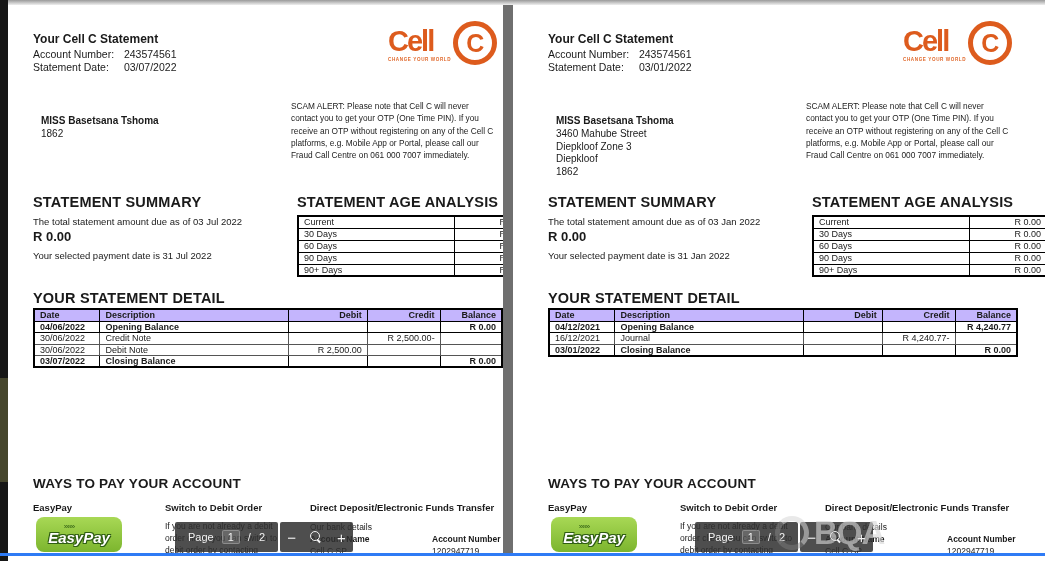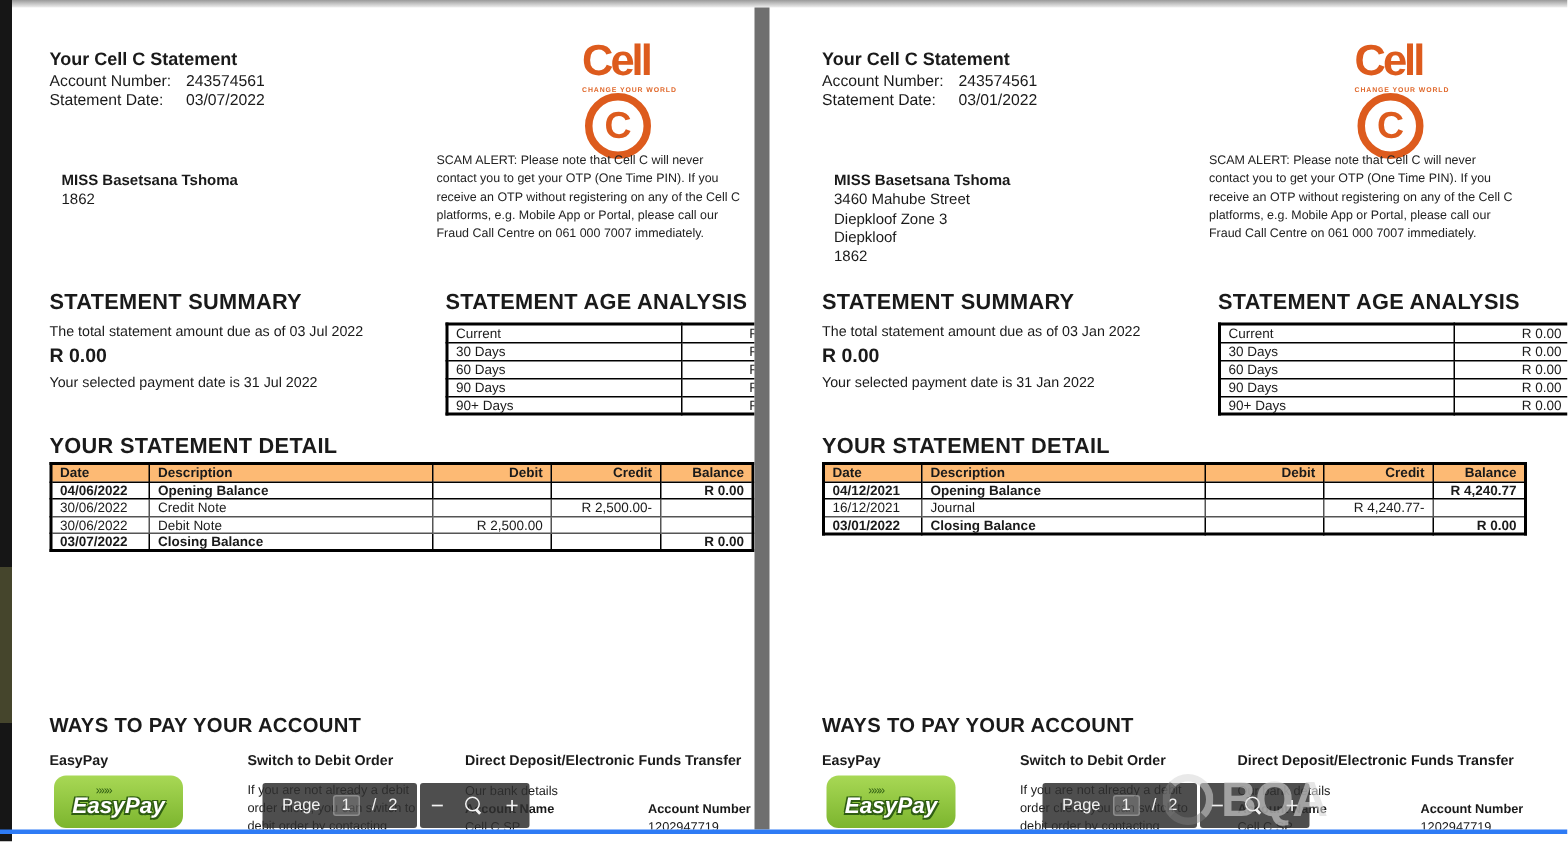--- a/index.html
+++ b/index.html
@@ -21,21 +21,21 @@
   .page--left  { left:8px;   width:495px; --pad:25px; }
   .page--right { left:513px; width:532px; --pad:35px; }
   .abs { position:absolute; }
 
   .doc-title { left:var(--pad); top:27px; font-size:12px; font-weight:bold; }
   .hdr-row { left:var(--pad); font-size:10.5px; white-space:nowrap; }
   .hdr-row .lbl { display:inline-block; width:88px; }
   .hdr-row--acct { top:43px; } .hdr-row--date { top:56px; }
 
   
-  .logo { left:calc(var(--pad) + 355px); top:16px; width:110px; display:flex; align-items:flex-start;flex-direction:column; }
+  .logo { left:calc(var(--pad) + 355px); top:16px; width:110px; display:flex; align-items:flex-start; }
   .logo .word-wrap { margin-top:7px; }
   .logo .word { font-size:29px; font-weight:bold; color:#dd5b1d; letter-spacing:-2px; line-height:26px; }
   .logo .tagline { font-size:4.6px; font-weight:bold; color:#e0682b; letter-spacing:0.6px; margin-top:3px; white-space:nowrap; }
   .logo .ring { width:44px; height:44px; border:5px solid #dd5b1d; border-radius:50%;
     display:flex; align-items:center; justify-content:center; margin-left:2px; background:#fff; }
   .logo .ring .c { font-size:25px; font-weight:bold; color:#dd5b1d; line-height:1; }
 
   .scam { left:calc(var(--pad) + 258px); top:95px; width:206px; font-size:8.3px;
     line-height:12.3px; text-align:left; color:#222; }
 
@@ -49,21 +49,21 @@
   .sum-pay { left:var(--pad); top:245px; font-size:9.5px; }
 
   .t-age { left:calc(var(--pad) + 264px); top:189px; }
   table.age { left:calc(var(--pad) + 264px); top:210px; width:236px; border-collapse:collapse;
     font-size:9px; border:2px solid #000; }
   table.age td { border:1px solid #000; height:12px; padding:0 5px; }
   table.age td.v { text-align:right; width:78px; }
 
   .t-detail { left:var(--pad); top:285px; }
   table.detail { left:var(--pad); top:303px; width:470px; border-collapse:collapse; font-size:9px; border:2px solid #000; }
-  table.detail th { background:#fdba74; border:1px solid #000; height:12px; padding:0 5px; text-align:left; font-size:9px; }
+  table.detail th { background:#c4b5fd; border:1px solid #000; height:12px; padding:0 5px; text-align:left; font-size:9px; }
   table.detail td { border:1px solid #555; height:11.5px; padding:0 5px; }
   table.detail th.num, table.detail td.num { text-align:right; }
   table.detail tr.bold td { font-weight:bold; border-color:#000; }
   table.detail col.c-date{width:66px} table.detail col.c-desc{width:190px}
   table.detail col.c-deb{width:79px} table.detail col.c-cred{width:73px} table.detail col.c-bal{width:62px}
 
   .t-ways { left:var(--pad); top:471px; font-size:13.5px; }
   .pay-h { font-size:9.5px; font-weight:bold; }
   .h-easypay { left:var(--pad); top:497px; }
   .h-debit { left:calc(var(--pad) + 132px); top:497px;text-align:center; }

